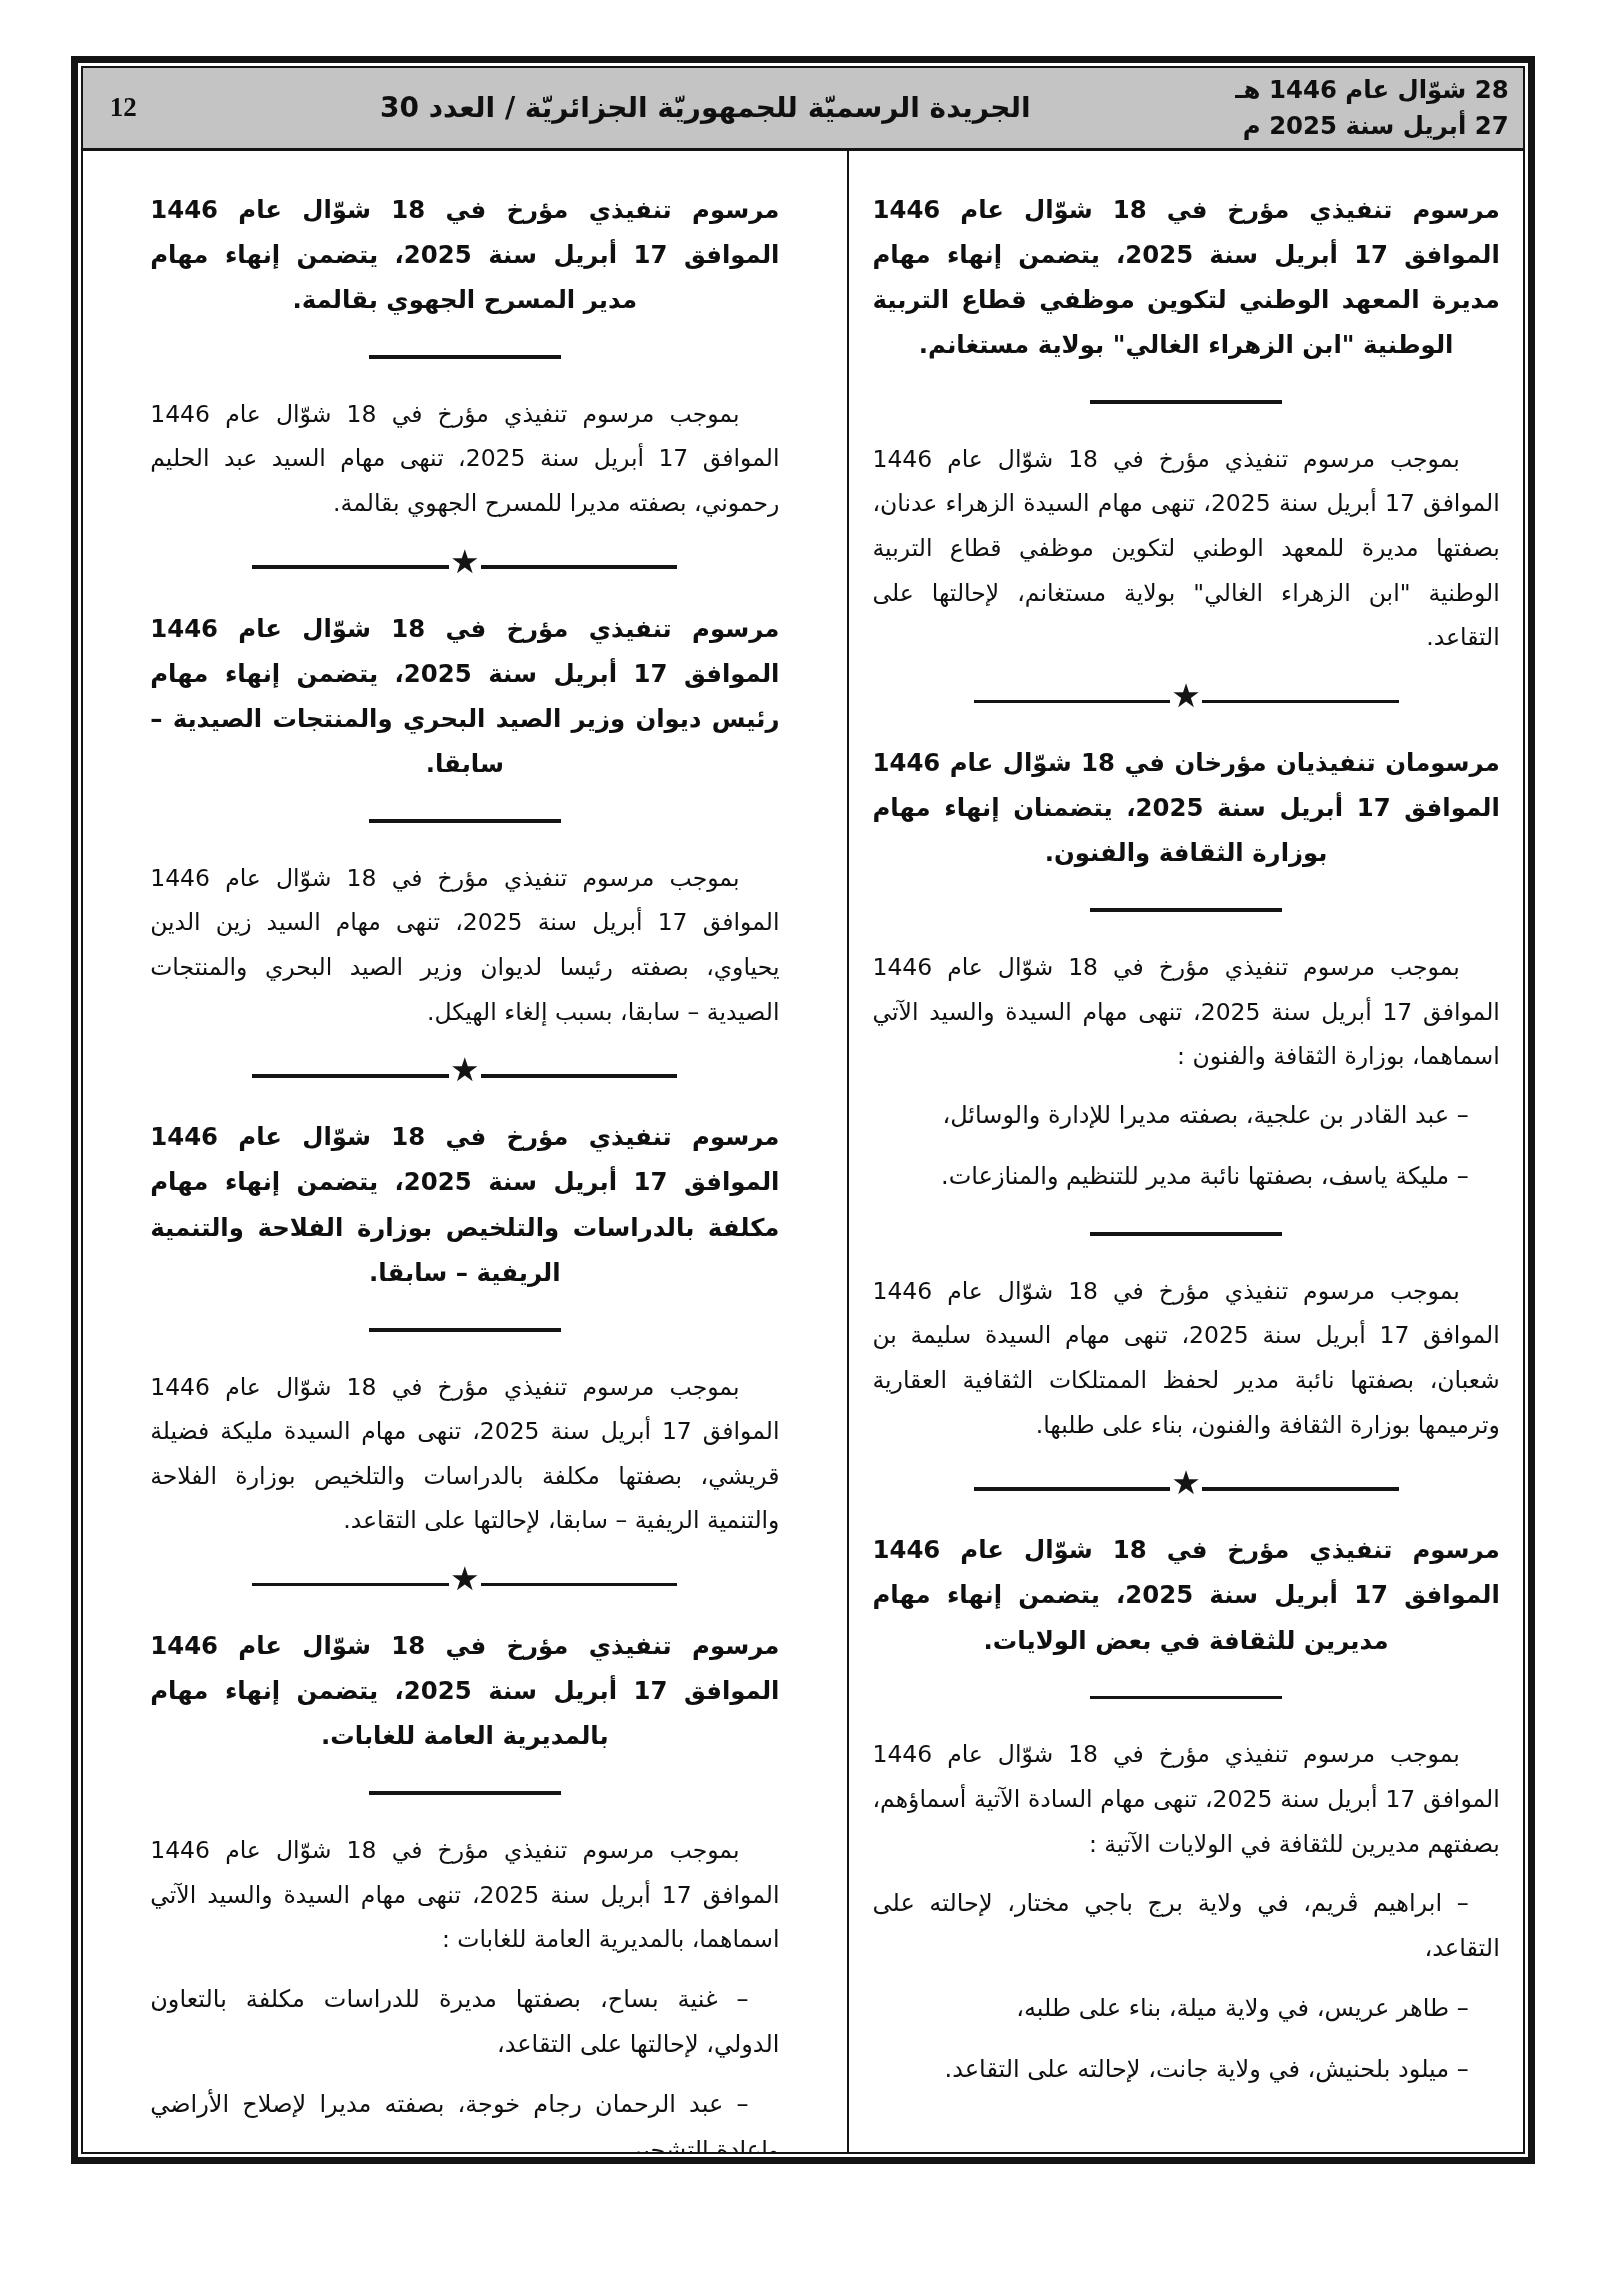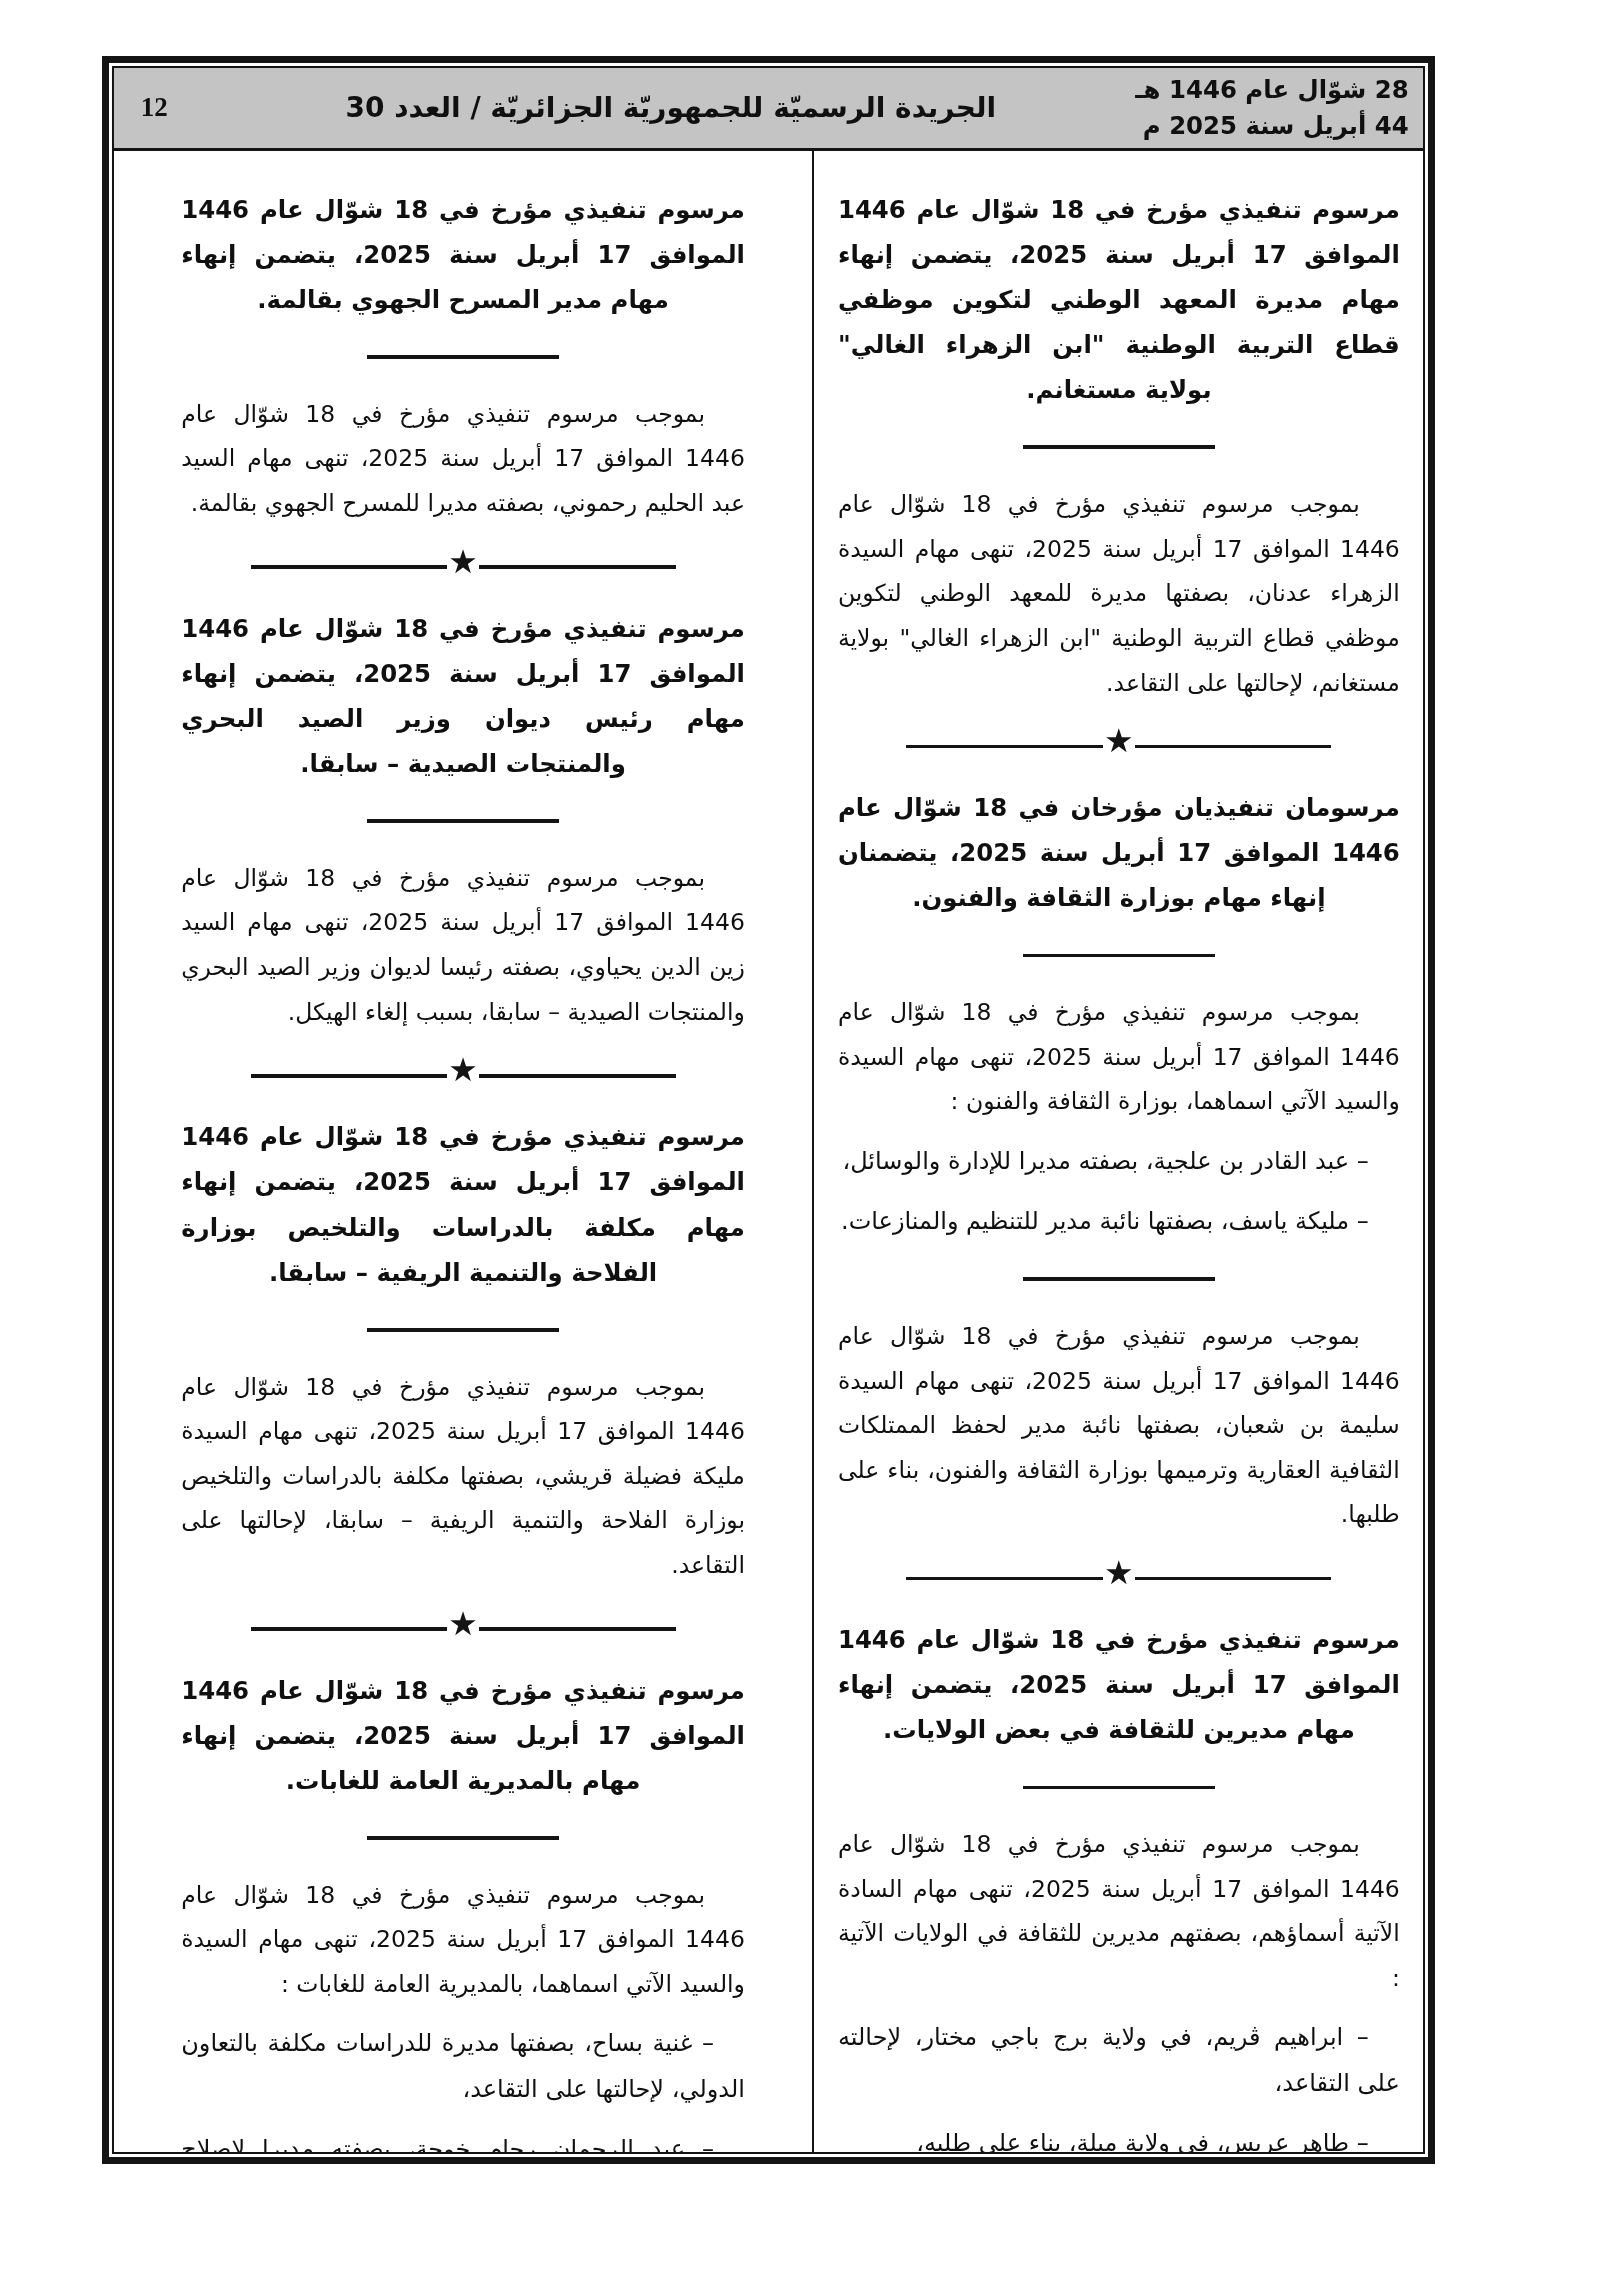--- a/index.html
+++ b/index.html
@@ -11,23 +11,23 @@
   }
   .page {
     position: relative;
     width: 1615px;
     height: 2285px;
     background: #ffffff;
     overflow: hidden;
   }
   .frame {
     position: absolute;
-    left: 103px;
+    left: 72px;
     top: 56px;
-    width: 1333px;
+    width: 1464px;
     height: 2108px;
     box-sizing: border-box;
     border: 7.2px solid #141414;
     padding: 2.7px;
     background: #ffffff;
   }
   .frame-inner {
     box-sizing: border-box;
     border: 2.7px solid #141414;
     width: 100%;
@@ -138,21 +138,21 @@
 </head>
 <body>
 
 <div class="page">
   <div class="frame">
     <div class="frame-inner">
 
       <div class="header-band">
         <div class="dates">
           <div>28 شوّال عام 1446 هـ</div>
-          <div>44 أبريل سنة 2025 م</div>
+          <div>27 أبريل سنة 2025 م</div>
         </div>
         <div class="journal-title">الجريدة الرسميّة للجمهوريّة الجزائريّة / العدد 30</div>
         <div class="page-number">12</div>
       </div>
 
       <div class="columns">
 
         <div class="column first">
           <p class="heading">مرسوم تنفيذي مؤرخ في 18 شوّال عام 1446 الموافق 17 أبريل سنة 2025، يتضمن إنهاء مهام مديرة المعهد الوطني لتكوين موظفي قطاع التربية الوطنية "ابن الزهراء الغالي" بولاية مستغانم.</p>
           <div class="sep-line"></div>

